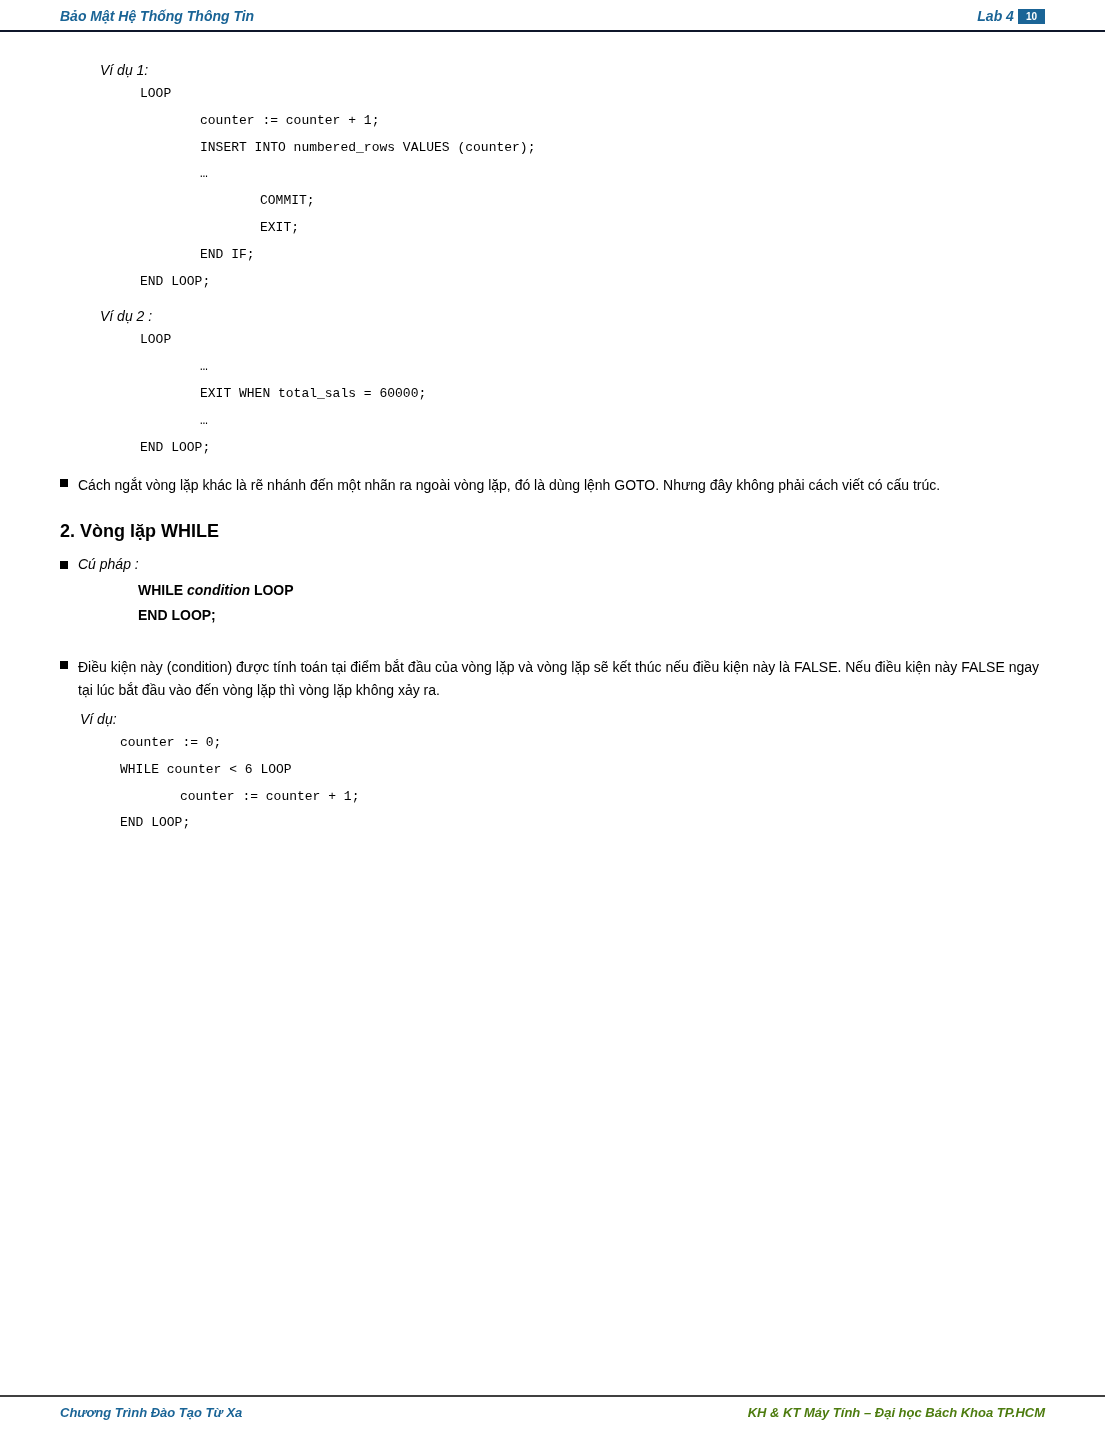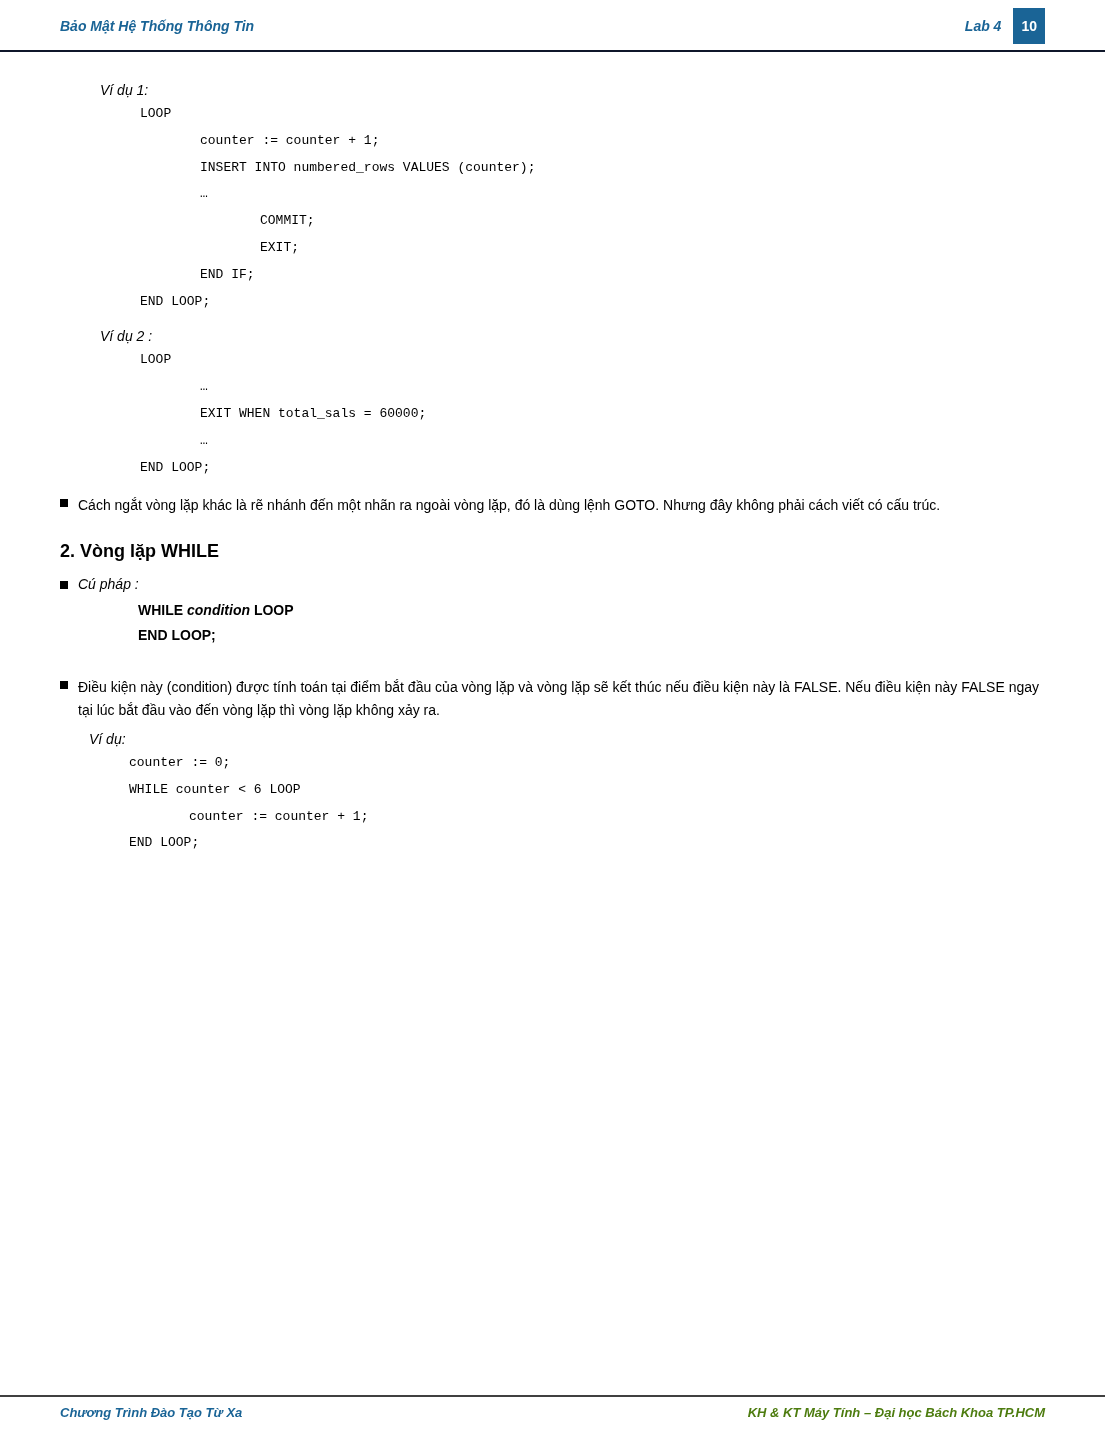--- a/index.html
+++ b/index.html
@@ -31,34 +31,34 @@
     }
     .header-left {
       color: #1a6496;
       font-weight: bold;
       font-size: 14px;
       font-style: italic;
     }
     .header-right {
       display: flex;
       align-items: center;
-      gap: 8px;
+      gap: 0;
     }
     .header-lab {
       color: #1a6496;
       font-weight: bold;
       font-size: 14px;
       font-style: italic;
     }
     .header-page {
       background: #1a6496;
       color: #fff;
       font-weight: bold;
-      font-size: 14px;
-      padding: 10px 8px;
+      font-size: 10px;
+      padding: 2px 8px;
       margin-left: 4px;
     }
 
     
     .footer {
       position: absolute;
       bottom: 0;
       left: 0;
       right: 0;
       display: flex;
@@ -227,21 +227,21 @@
           <div class="syntax-line">END LOOP;</div>
         </div>
       </div>
     </div>
 
     <div class="bullet-item" style="margin-top: 10px;">
       <div class="bullet-square"></div>
       <div class="bullet-text">Điều kiện này (condition) được tính toán tại điểm bắt đầu của vòng lặp và vòng lặp sẽ kết thúc nếu điều kiện này là FALSE. Nếu điều kiện này FALSE ngay tại lúc bắt đầu vào đến vòng lặp thì vòng lặp không xảy ra.</div>
     </div>
 
-    <div style="margin-top: 6px; margin-left: 29px;">
+    <div style="margin-top: 6px; margin-left: 20px;">
       <div class="vidu-label">Ví dụ:</div>
       <div class="code-block indent-1">counter := 0;</div>
       <div class="code-block indent-1">WHILE counter &lt; 6 LOOP</div>
       <div class="code-block indent-2">counter := counter + 1;</div>
       <div class="code-block indent-1">END LOOP;</div>
     </div>
 
   </div>
 
   <div class="footer">

